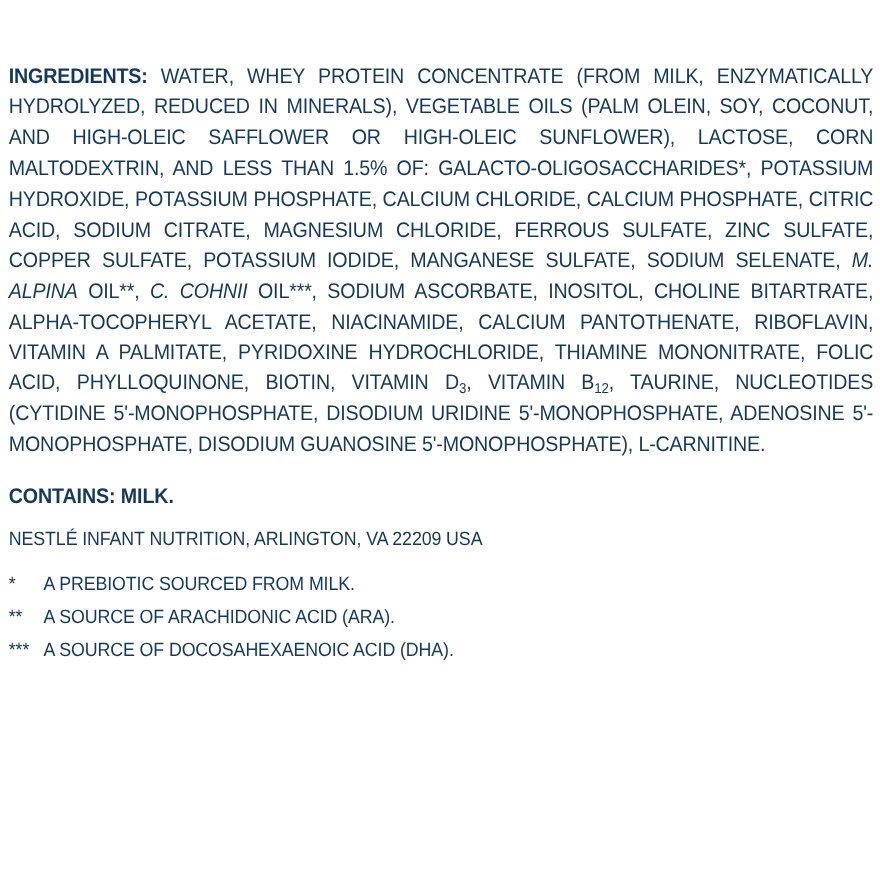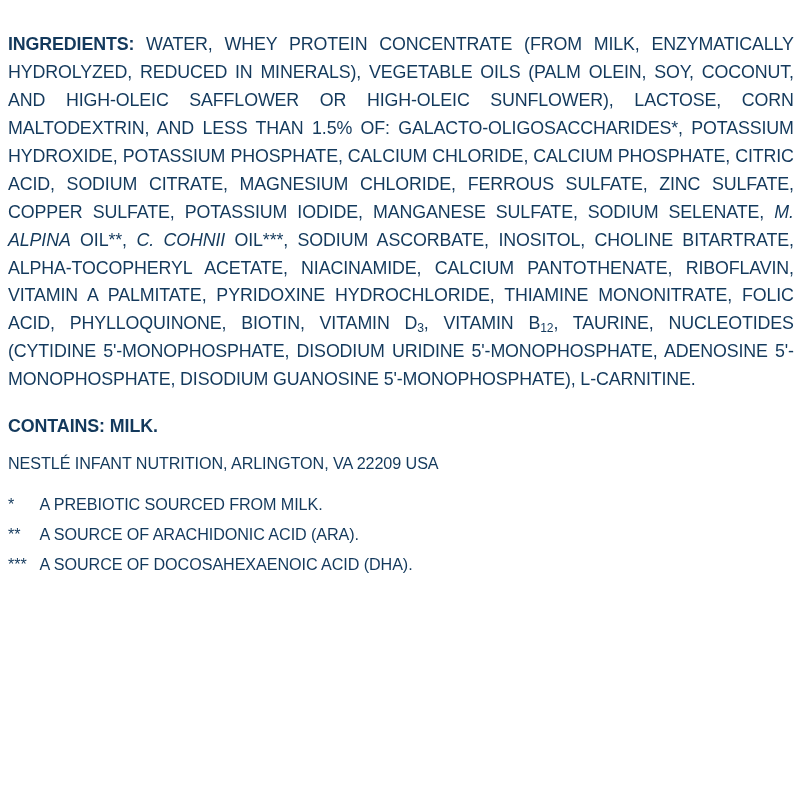--- a/index.html
+++ b/index.html
@@ -12,21 +12,21 @@
     background: #ffffff;
     font-family: "Liberation Sans", sans-serif;
     color: #1b3a5c;
     overflow: hidden;
   }
   .page {
     position: relative;
     width: 800px;
     height: 800px;
     box-sizing: border-box;
-    padding: 30px 24px 0 8px;
+    padding: 56px 24px 0 8px;
   }
   .ingredients-block {
     font-size: 19.2px;
     line-height: 1.455;
     letter-spacing: -0.15px;
     color: #13395c;
     text-align: justify;
     text-justify: inter-word;
     font-stretch: condensed;
     transform: scaleX(0.93);

